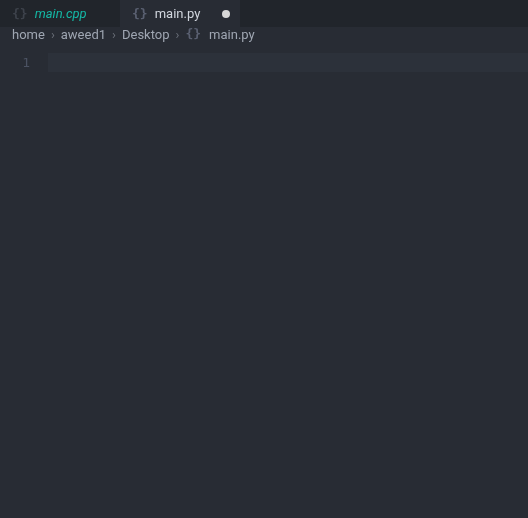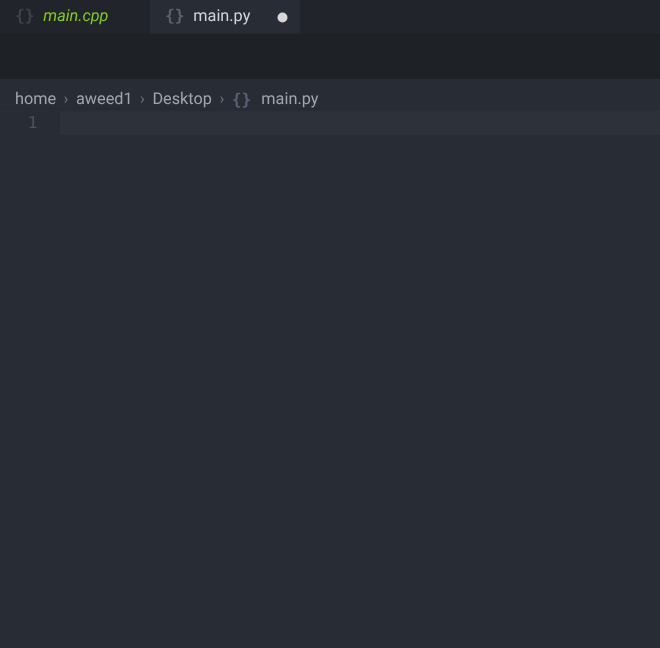--- a/index.html
+++ b/index.html
@@ -23,21 +23,21 @@
       padding: 0 10px 0 12px;
       gap: 7px;
       cursor: pointer;
       position: relative;
       min-width: 120px;
     }
     .tab.inactive {
       background: #21252b;
     }
     .tab.inactive .tab-label {
-      color: #84cc16;
+      color: #14b8a6;
       font-style: italic;
     }
     .tab.active {
       background: #282c34;
     }
     .tab.active .tab-label {
       color: #d1d6de;
     }
     .braces-icon {
       display: inline-block;
@@ -50,28 +50,27 @@
     .tab.active .braces-icon { color: #5a6071; }
     .tab-dot {
       width: 8px;
       height: 8px;
       border-radius: 50%;
       background: #d7d7d7;
       margin-left: auto;
     }
     .breadcrumb {
       display: flex;
-      align-items: flex-end;
+      align-items: flex-start;
       height: 24px;
       padding: 0 12px;
       gap: 6px;
       background: #282c34;
       font-size: 13px;
       color: #9fa6b2;
-      margin-top: 36px;
     }
     .breadcrumb .crumb {
       cursor: pointer;
     }
     .breadcrumb .chevron {
       color: #6a6f79;
     }
     .breadcrumb .braces-icon {
       color: #5a6071;
       margin-right: 2px;

